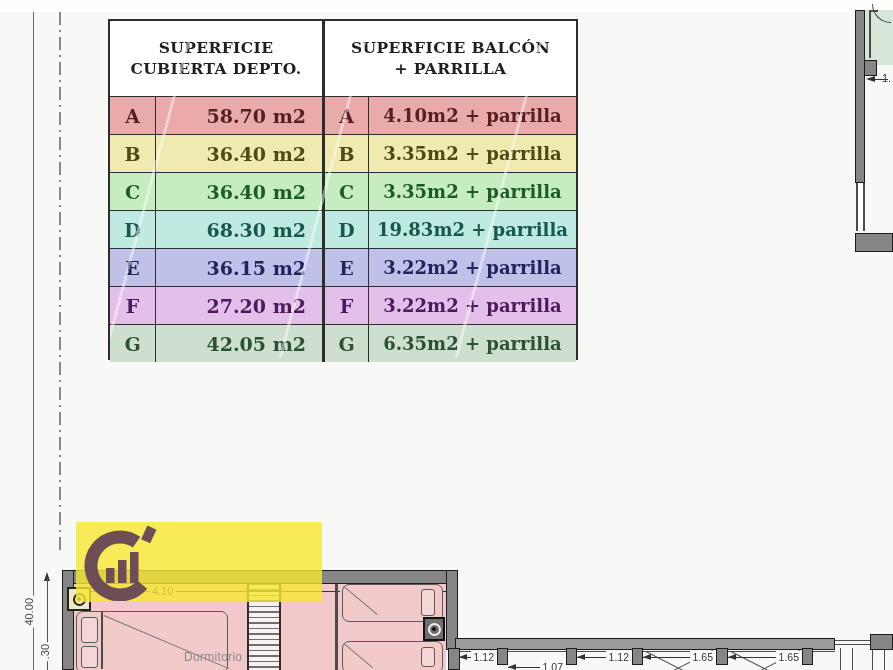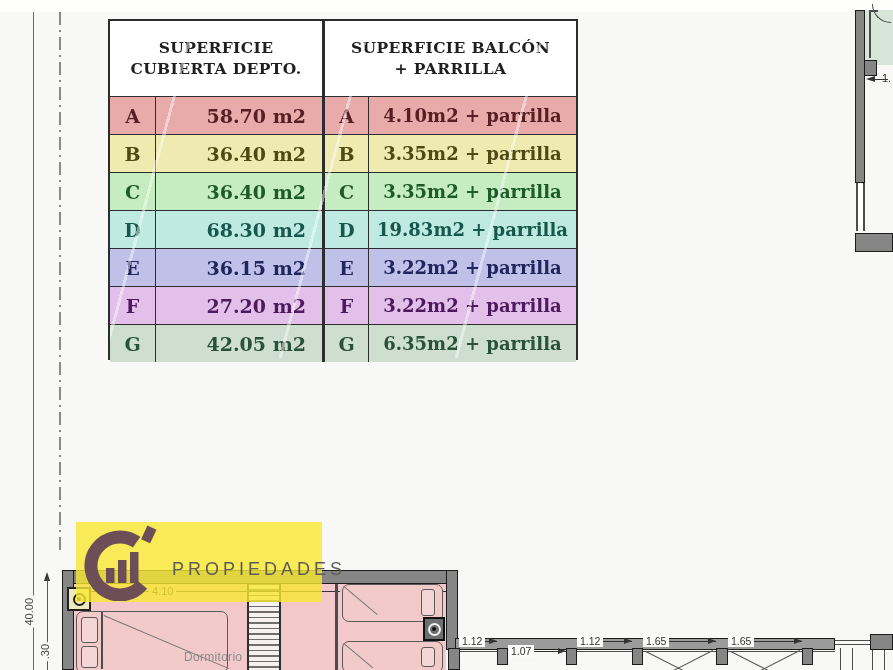--- a/index.html
+++ b/index.html
@@ -49,21 +49,21 @@
   .crease{height:1.2px;background:#777;transform-origin:left top;}
   .dimline-h{height:1.2px;background:#333;}
   .dimlabel{font-size:11px;color:#333;padding:0 3px;line-height:13px;}
   .column-marker{box-sizing:border-box;border:2px solid #222;display:flex;align-items:center;justify-content:center;}
   .column-marker .ring{width:13px;height:13px;border:2px solid #222;border-radius:50%;
     display:flex;align-items:center;justify-content:center;box-sizing:border-box;}
   .column-marker .dot{width:4px;height:4px;background:#222;border-radius:50%;}
   .room-label{font-size:12px;color:#8b8b8b;letter-spacing:.3px;}
 
   
-  .wdim{top:634px;height:14px;display:flex;align-items:center;justify-content:flex-start;}
+  .wdim{top:650px;height:14px;display:flex;align-items:center;justify-content:flex-end;}
   .wdim::before{content:"";position:absolute;left:0;right:0;top:6.5px;height:1.2px;background:#333;}
   .wdim .ah-l,.wdim .ah-r{position:absolute;top:3.5px;width:0;height:0;
     border-top:3.5px solid transparent;border-bottom:3.5px solid transparent;}
   .wdim .ah-l{left:0;border-right:8px solid #333;}
   .wdim .ah-r{right:0;border-left:8px solid #333;}
   .wdim span{position:relative;background:#fcfcfb;font-size:10.5px;color:#333;padding:0 3px;}
   .ah-up{width:0;height:0;border-left:3.5px solid transparent;border-right:3.5px solid transparent;border-bottom:9px solid #333;}
   .ah-left{width:0;height:0;border-top:3.5px solid transparent;border-bottom:3.5px solid transparent;border-right:9px solid #333;}
   .diag{height:1.4px;background:#555;transform-origin:left top;}
 </style>
@@ -248,15 +248,14 @@
   <div class="abs wall" style="left:855px;top:233px;width:38px;height:19px;"></div>
 
   <div class="abs logo-box"></div>
   <svg class="abs" style="left:78px;top:523px;" width="100" height="78" viewBox="0 0 100 78">
     <path d="M 64.2 61.6 A 29 29 0 1 1 58.6 19.2" fill="none" stroke="#6e4e56" stroke-width="13"></path>
     <rect x="66" y="4" width="10" height="15" fill="#6e4e56" transform="rotate(25 71 11)"></rect>
     <rect x="28" y="45" width="8.5" height="15" fill="#6e4e56"></rect>
     <rect x="40" y="37" width="8.5" height="23" fill="#6e4e56"></rect>
     <rect x="52" y="29" width="8.5" height="31" fill="#6e4e56"></rect>
   </svg>
-  <div class="abs logo-line2">PROPIEDADES</div>
 
 </div>
 
 </body></html>

